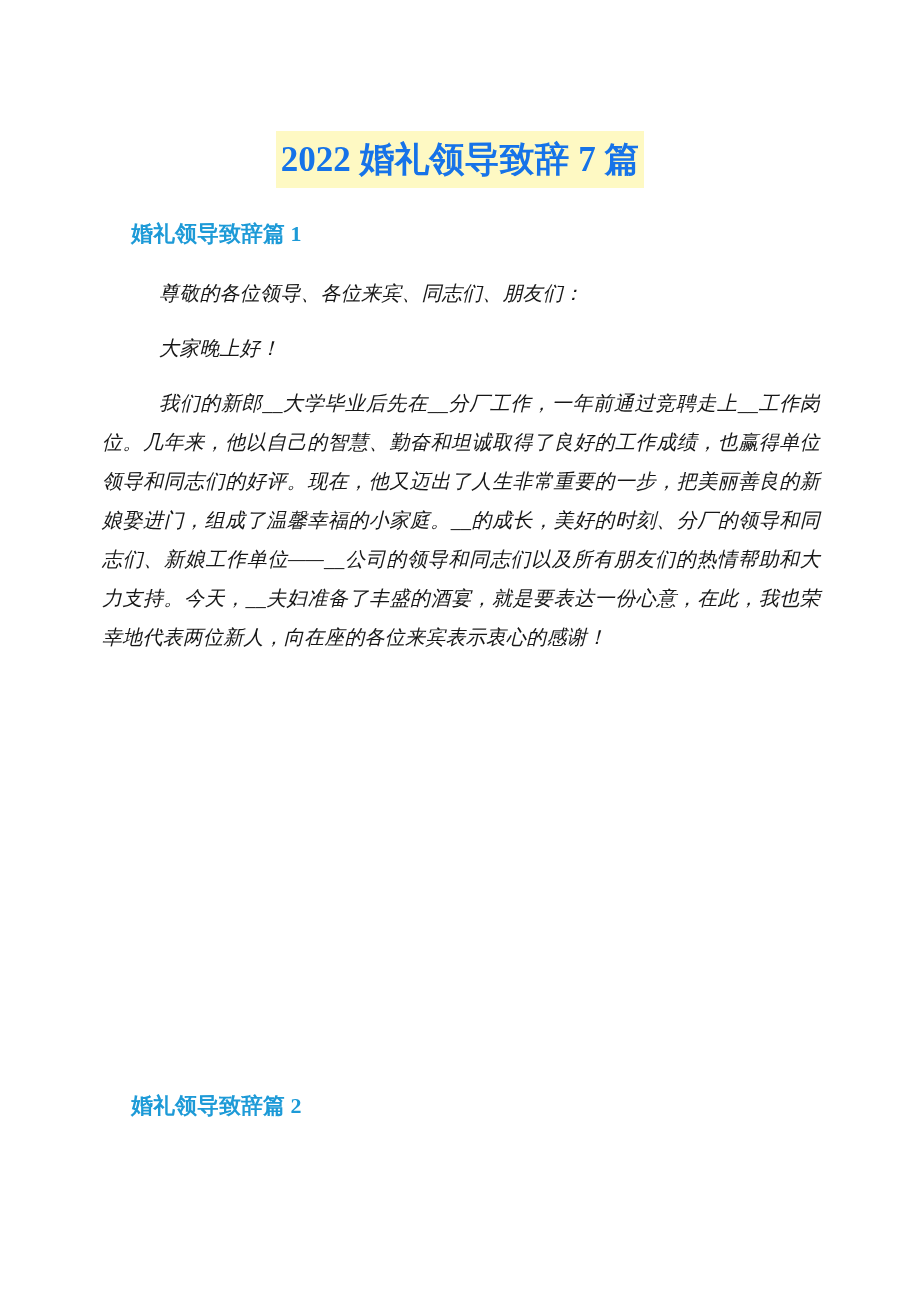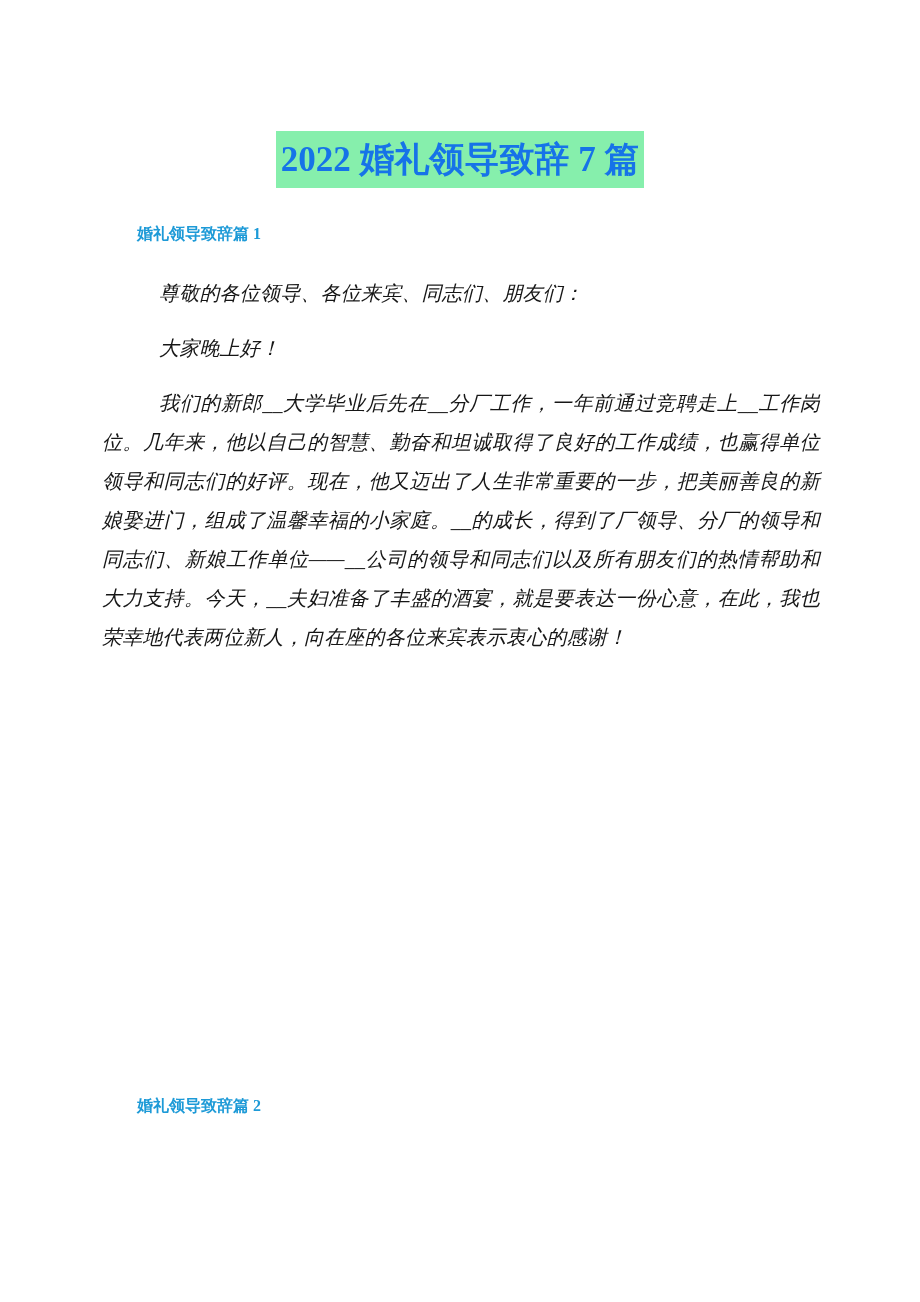--- a/index.html
+++ b/index.html
@@ -15,32 +15,32 @@
     width: 920px; height: 1302px;
     background: #ffffff;
   }
   .title-row {
     position: absolute; top: 131px; left: 0;
     width: 920px;
     text-align: center;
   }
   .title-text {
     display: inline-block;
-    background: #86efac;
+    background: #fef9c3;
     color: #1673e8;
     font-size: 35px;
     font-weight: bold;
     line-height: 57px;
     padding: 0 5px;
     white-space: nowrap;
   }
   .sec-heading {
     position: absolute;
-    left: 137px;
-    font-size: 16px;
+    left: 131px;
+    font-size: 22px;
     font-weight: bold;
     color: #1d9ad7;
     line-height: 28px;
     white-space: nowrap;
   }
   #heading-1 { top: 220px; }
   #heading-2 { top: 1064px; margin-top: 28px; }
   .body-block {
     position: absolute;
     left: 102px;
@@ -66,19 +66,19 @@
 
   <div class="title-row">
     <span class="title-text">2022 婚礼领导致辞 7 篇</span>
   </div>
 
   <div id="heading-1" class="sec-heading">婚礼领导致辞篇 1</div>
 
   <div id="body-1" class="body-block">
     <p>尊敬的各位领导、各位来宾、同志们、朋友们：</p>
     <p>大家晚上好！</p>
-    <p>我们的新郎__大学毕业后先在__分厂工作，一年前通过竞聘走上__工作岗位。几年来，他以自己的智慧、勤奋和坦诚取得了良好的工作成绩，也赢得单位领导和同志们的好评。现在，他又迈出了人生非常重要的一步，把美丽善良的新娘娶进门，组成了温馨幸福的小家庭。__的成长，得到了厂领导、分厂的领导和同志们、新娘工作单位——__公司的领导和同志们以及所有朋友们的热情帮助和大力支持。今天，__夫妇准备了丰盛的酒宴，就是要表达一份心意，在此，我也荣幸地代表两位新人，向在座的各位来宾表示衷心的感谢！</p>
+    <p>我们的新郎__大学毕业后先在__分厂工作，一年前通过竞聘走上__工作岗位。几年来，他以自己的智慧、勤奋和坦诚取得了良好的工作成绩，也赢得单位领导和同志们的好评。现在，他又迈出了人生非常重要的一步，把美丽善良的新娘娶进门，组成了温馨幸福的小家庭。__的成长，美好的时刻、分厂的领导和同志们、新娘工作单位——__公司的领导和同志们以及所有朋友们的热情帮助和大力支持。今天，__夫妇准备了丰盛的酒宴，就是要表达一份心意，在此，我也荣幸地代表两位新人，向在座的各位来宾表示衷心的感谢！</p>
   </div>
 
   <div id="heading-2" class="sec-heading">婚礼领导致辞篇 2</div>
 
 
 </div>
 
 </body></html>

